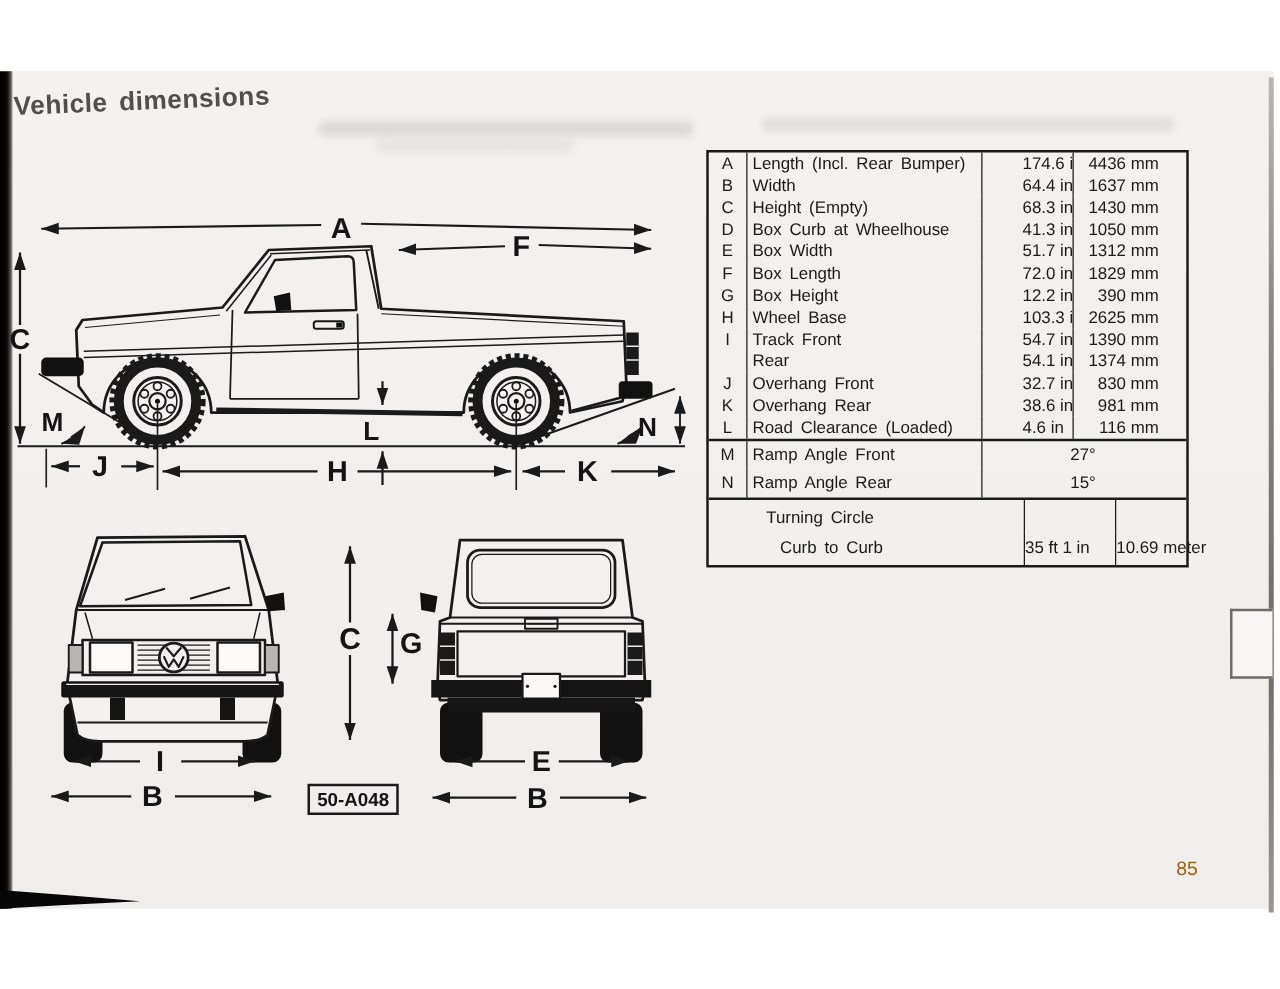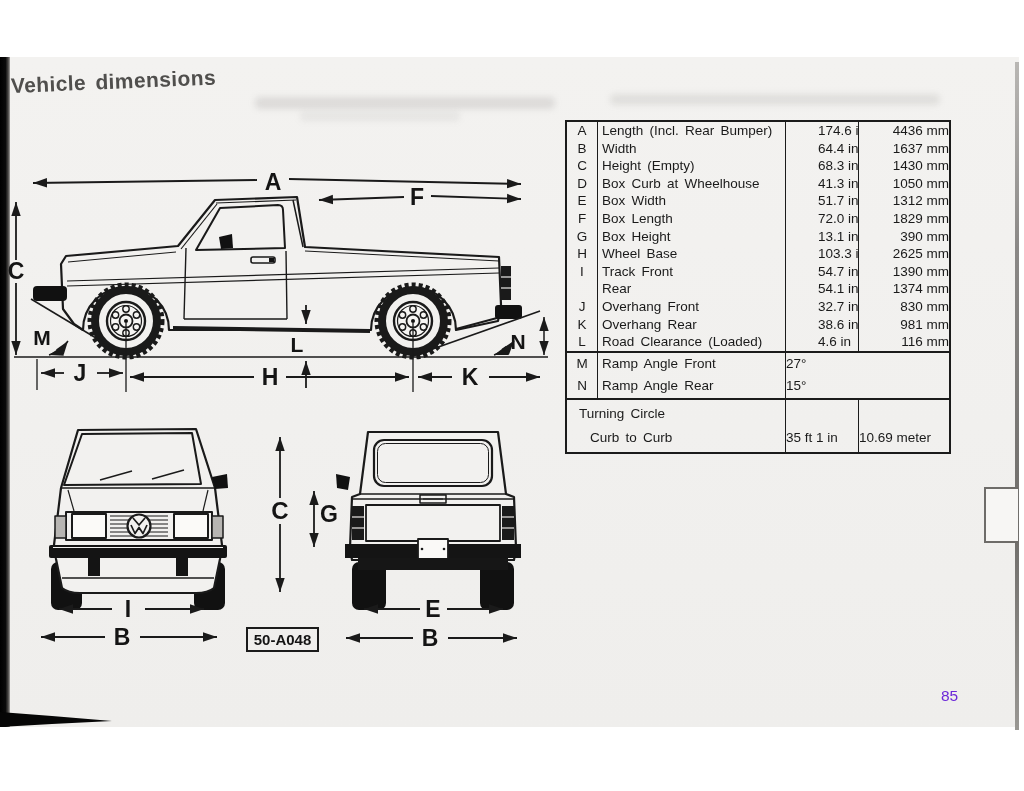--- a/index.html
+++ b/index.html
@@ -10,39 +10,39 @@
          background:linear-gradient(180deg,#f3f2f0 0%,#f1f0ee 55%,#efeeec 100%);}
   .gutter{position:absolute;left:0;top:57px;width:10px;height:670px;
           background:linear-gradient(90deg,#000 0%,#0a0a0a 55%,#4a4846 82%,#a5a3a0 100%);}
   .edge-line{position:absolute;left:1015px;top:62px;width:4px;height:668px;
              background:linear-gradient(180deg,#b9b7b4 0%,#8a8886 28%,#6f6d6a 70%,#999793 100%);}
   .tab{position:absolute;left:984px;top:487px;width:32px;height:52px;background:#f7f6f4;
        border:2.5px solid #6e6c69;border-right:none;}
   .ghost{position:absolute;filter:blur(3px);border-radius:5px;}
   .title{position:absolute;left:11px;top:74px;font-size:21px;font-weight:700;color:#504f4d;
          letter-spacing:.4px;transform:rotate(-2.4deg);transform-origin:left center;word-spacing:3px;}
-  .pageno{position:absolute;left:941px;top:687px;font-size:15.5px;color:#6d28d9;}
+  .pageno{position:absolute;left:941px;top:687px;font-size:15.5px;color:#a16207;}
   svg{position:absolute;left:0;top:0;pointer-events:none;}
   svg text{font-family:"Liberation Sans",sans-serif;font-weight:700;fill:#141414;}
 
   
   .dim-table{position:absolute;left:565px;top:120px;width:386px;border:2px solid #1b1b1b;
              color:#1a1a1a;box-sizing:border-box;}
   .sec-main{display:grid;grid-template-columns:30px 188px 73px 91px;}
   .sec-main .cell{height:17.6px;line-height:17.6px;font-size:13.5px;white-space:nowrap;overflow:hidden;}
   .tr{display:contents;}
   .c-letter{text-align:center;}
   .c-desc{padding-left:4px;border-left:1.6px solid #1b1b1b;word-spacing:2.5px;box-sizing:border-box;}
   .c-desc.indent{}
   .c-in{text-align:right;padding-right:8px;border-left:1.6px solid #1b1b1b;box-sizing:border-box;padding-left:32px;}
-  .c-mm{text-align:right;padding-right:0;border-left:1.6px solid #1b1b1b;box-sizing:border-box;}
+  .c-mm{text-align:right;padding-right:22px;border-left:1.6px solid #1b1b1b;box-sizing:border-box;}
   .sec-angles{display:grid;grid-template-columns:30px 188px 162px;border-top:2px solid #1b1b1b;}
   .sec-angles .cell{height:22.4px;line-height:22.4px;font-size:13.5px;}
-  .a-val{text-align:left;border-left:1.6px solid #1b1b1b;box-sizing:border-box;}
-  .sec-turning{display:grid;grid-template-columns:218px 73px 91px;border-top:2px solid #1b1b1b;}
+  .a-val{text-align:center;border-left:1.6px solid #1b1b1b;box-sizing:border-box;}
+  .sec-turning{display:grid;grid-template-columns:218px 73px 91px;border-top:2px solid #1b1b1b;padding-left:34px;}
   .sec-turning .cell{font-size:13.5px;}
   .t-r1{height:25px;line-height:27px;}
   .t-r2{height:27px;line-height:26px;}
   .t-label1{padding-left:12px;word-spacing:2.5px;}
   .t-label2{padding-left:23px;word-spacing:2.5px;}
   .t-imp,.t-met{text-align:left;border-left:1.6px solid #1b1b1b;box-sizing:border-box;white-space:nowrap;}
 </style>
 </head>
 <body>
 
@@ -298,21 +298,21 @@
       </div>
       <div class="tr">
         <span class="cell c-letter">F</span>
         <span class="cell c-desc">Box Length</span>
         <span class="cell c-in">72.0 in</span>
         <span class="cell c-mm">1829 mm</span>
       </div>
       <div class="tr">
         <span class="cell c-letter">G</span>
         <span class="cell c-desc">Box Height</span>
-        <span class="cell c-in">13.1 in</span>
+        <span class="cell c-in">12.2 in</span>
         <span class="cell c-mm">390 mm</span>
       </div>
       <div class="tr">
         <span class="cell c-letter">H</span>
         <span class="cell c-desc">Wheel Base</span>
         <span class="cell c-in">103.3 in</span>
         <span class="cell c-mm">2625 mm</span>
       </div>
       <div class="tr">
         <span class="cell c-letter">I</span>

